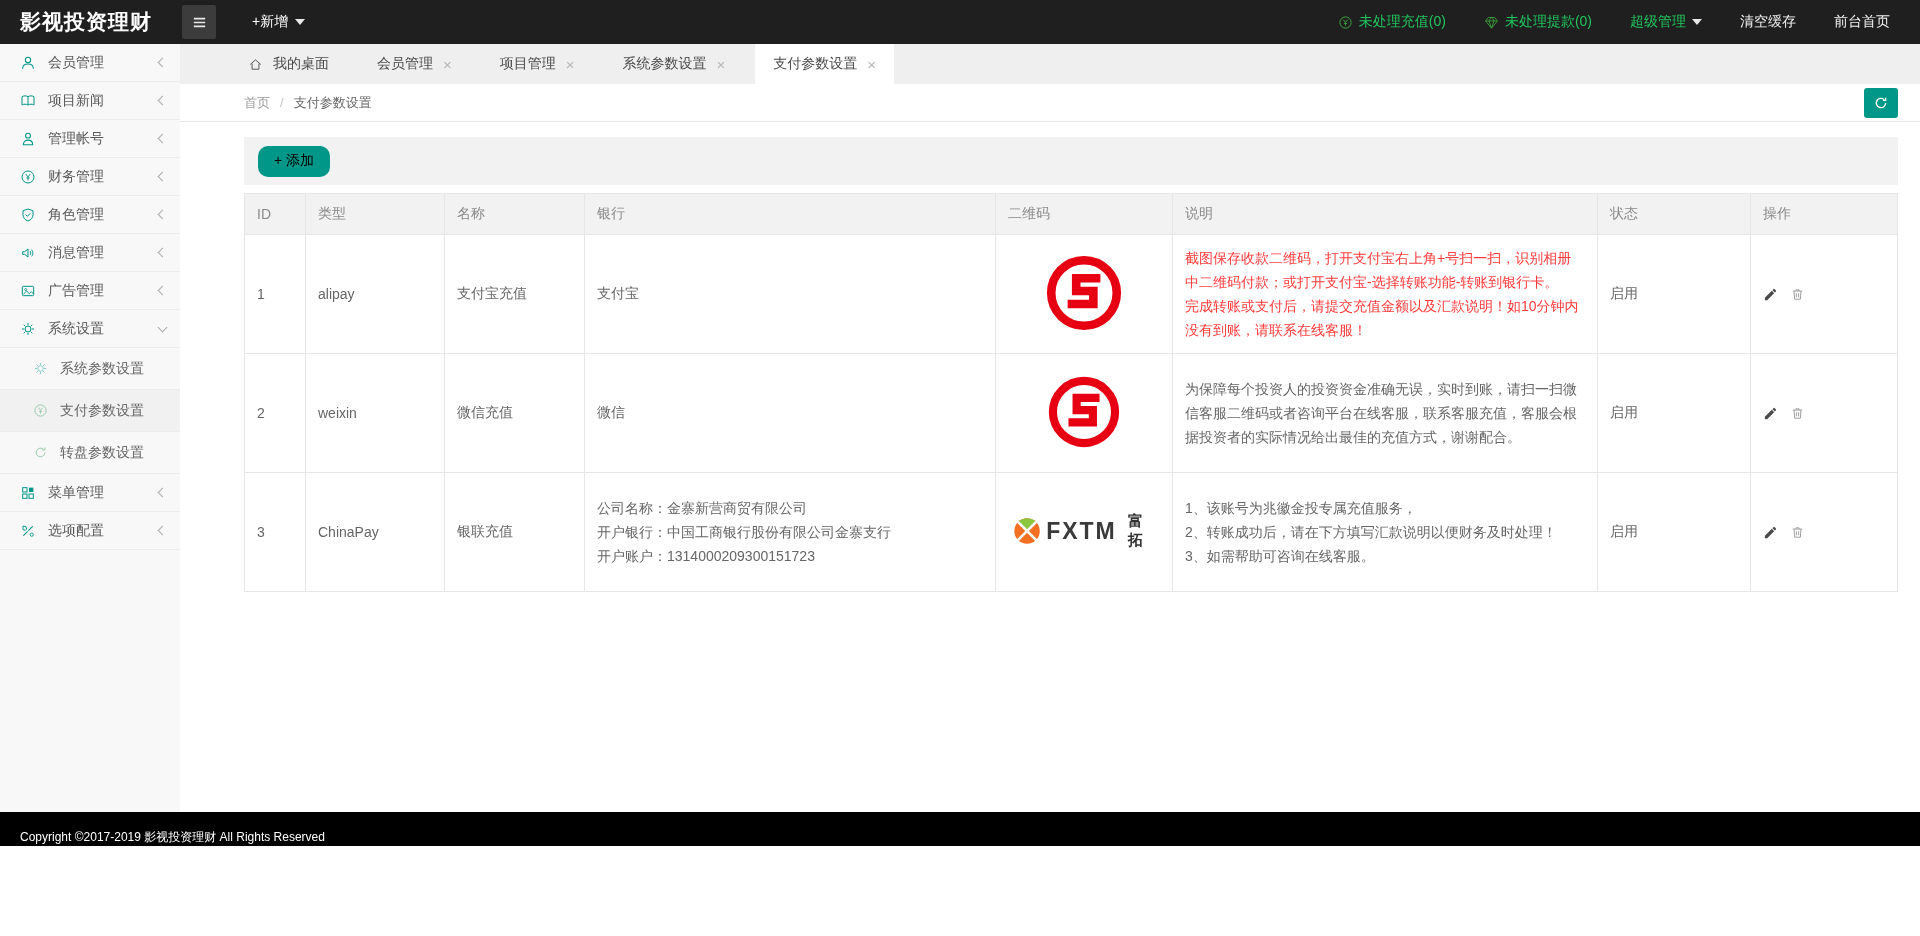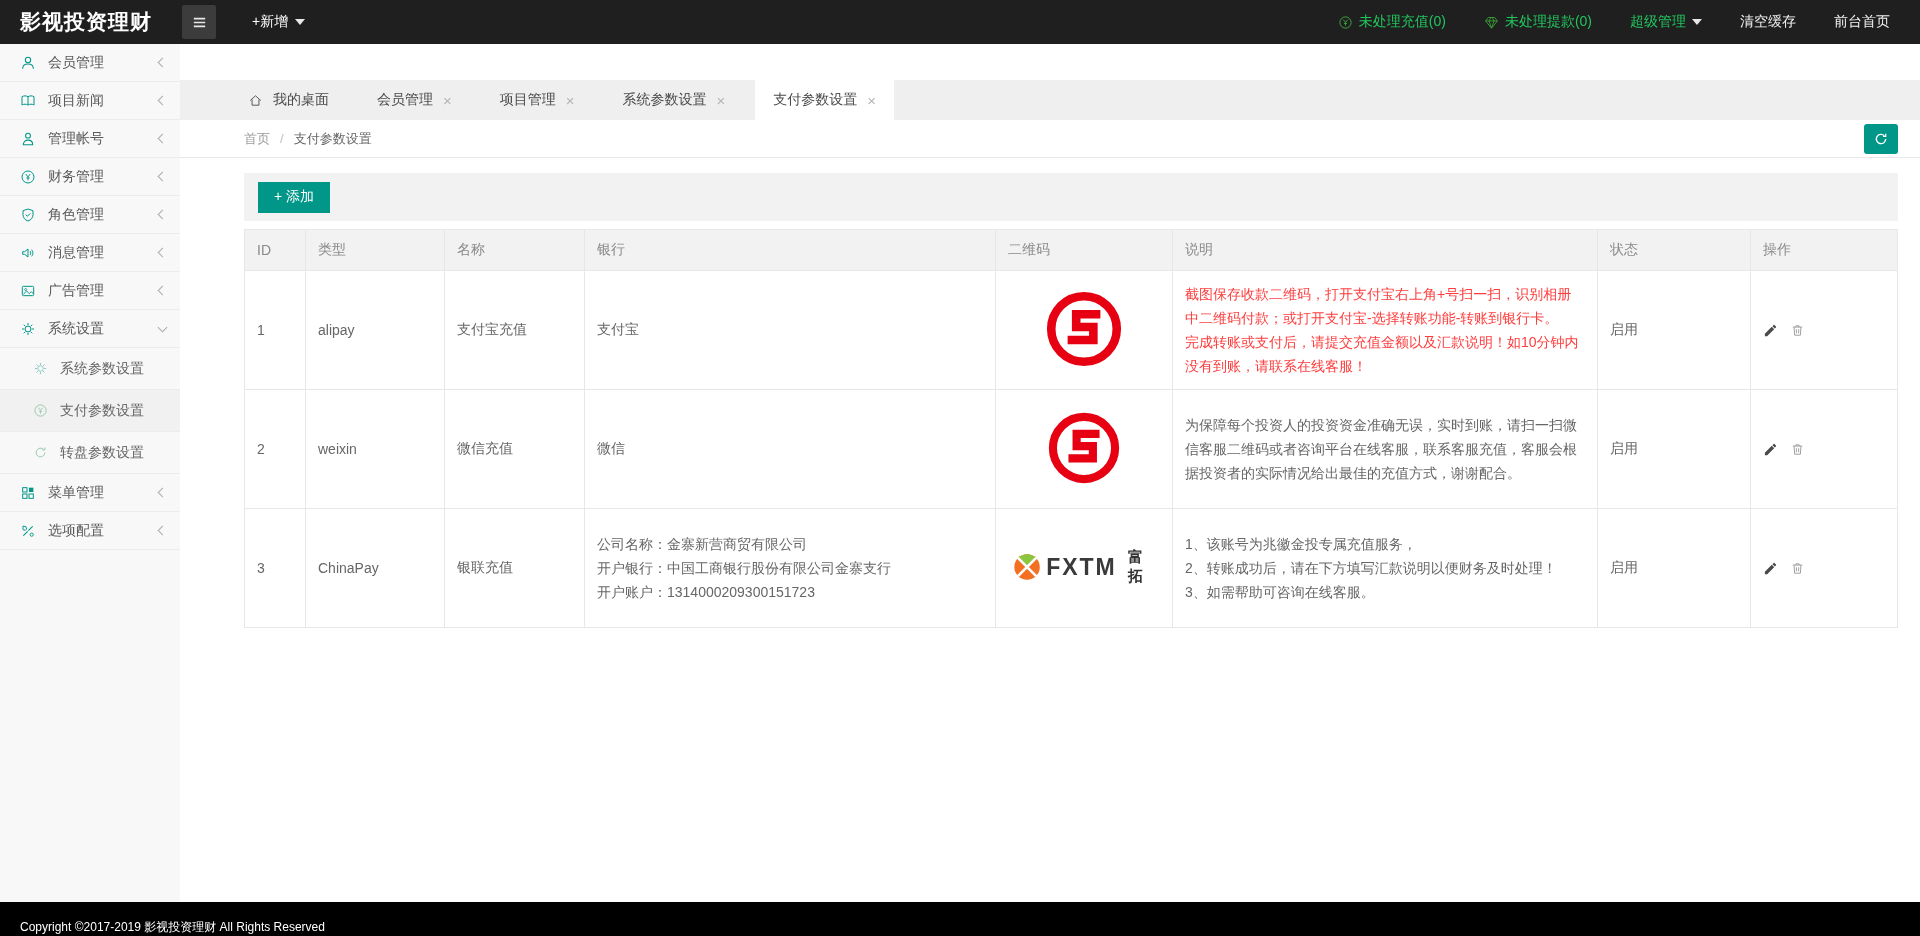--- a/index.html
+++ b/index.html
@@ -14,50 +14,50 @@
   .brand { width:180px; padding-left:20px; font-size:21px; font-weight:bold; letter-spacing:1px; color:#fff; }
   .burger { width:34px; height:34px; margin-left:2px; background:#3c3c3c; border-radius:2px;
             display:flex; align-items:center; justify-content:center; cursor:pointer; }
   .addnew { margin-left:36px; font-size:14px; color:#fff; display:flex; align-items:center; gap:7px; cursor:pointer; }
   .caret-down { width:0; height:0; border-left:5px solid transparent; border-right:5px solid transparent; border-top:6px solid #e8e8e8; }
   .top-right { margin-left:auto; display:flex; align-items:center; gap:38px; padding-right:30px; font-size:14px; }
   .top-item { display:flex; align-items:center; gap:6px; cursor:pointer; }
   .green { color:#22c55e; }
   .white-link { color:#f2f2f2; }
   
-  .frame { display:flex; height:858px;justify-content:space-between; }
+  .frame { display:flex; height:768px;justify-content:space-between; }
   .sidebar { width:180px; background:#f8f8f8; flex:none; }
   .side-item { height:38px; display:flex; align-items:center; padding:0 14px 0 20px;
                border-bottom:1px solid #ececec; font-size:14px; color:#595959; cursor:pointer; }
   .side-item .lbl { margin-left:12px; }
   .sub-item { height:42px; display:flex; align-items:center; padding:0 14px 0 33px;
               border-bottom:1px solid #ececec; font-size:14px; color:#666; cursor:pointer; }
   .sub-item .lbl { margin-left:12px; }
   .sub-item.active { background:#f1f1f1; }
   .chev { margin-left:auto; width:7px; height:7px; border-left:1px solid #adadad; border-bottom:1px solid #adadad; flex:none; }
   .chev.left { transform:rotate(45deg); }
   .chev.down { transform:rotate(-45deg); margin-top:-3px; }
   .ico { display:inline-flex; flex:none; }
   .ico svg { display:block; }
   .sub-ico { opacity:.55; }
   
   .content { flex:1; min-width:0; display:flex; flex-direction:column; background:#fff; }
-  .tabbar { height:40px; background:#efefef; display:flex; align-items:stretch; padding-left:50px; font-size:14px; color:#4a4a4a; flex:none;margin-top:36px; }
+  .tabbar { height:40px; background:#efefef; display:flex; align-items:stretch; padding-left:50px; font-size:14px; color:#4a4a4a; flex:none; }
   .tab { display:flex; align-items:center; gap:10px; padding:0 18px; margin-right:12px; cursor:pointer; white-space:nowrap; }
   .tab.active { background:#fff; }
   .tab .x { color:#b5b5b5; font-size:15px; line-height:1; }
   .bcrow { height:38px; background:#fff; border-bottom:1px solid #e8e8e8; display:flex; align-items:center;
            padding:0 22px 0 64px; font-size:13px; color:#9b9b9b; flex:none; }
   .bc-sep { margin:0 10px; color:#c0c0c0; }
   .bc-cur { color:#666; }
   .refresh-btn { margin-left:auto; width:34px; height:30px; background:#009688; border-radius:3px;
                  display:flex; align-items:center; justify-content:center; cursor:pointer; }
   .page { flex:1; padding:15px 22px 0 64px; background:#fff; }
   .toolband { background:#f2f2f2; height:48px; display:flex; align-items:center; padding-left:14px; }
-  .add-btn { background:#009688; color:#ffffff; border:none; border-radius:0; height:31px; padding:0 16px;
+  .add-btn { background:#009688; color:#000000; border:none; border-radius:10px; height:31px; padding:0 16px;
              font-size:14px; display:flex; align-items:center; cursor:pointer; font-family:inherit; }
   
   table { width:100%; border-collapse:collapse; margin-top:8px; table-layout:fixed; }
   th { background:#f2f2f2; font-weight:normal; color:#8a8a8a; font-size:14px; text-align:left;
        padding:11px 12px; border:1px solid #e7e7e7; }
   td { color:#666; font-size:14px; padding:10px 12px; border:1px solid #e7e7e7; vertical-align:middle; }
   tr.data-row { height:119px; }
   .line { line-height:24px; }
   .red .line { color:#ff3c3c; }
   .qr-cell { text-align:center; }

